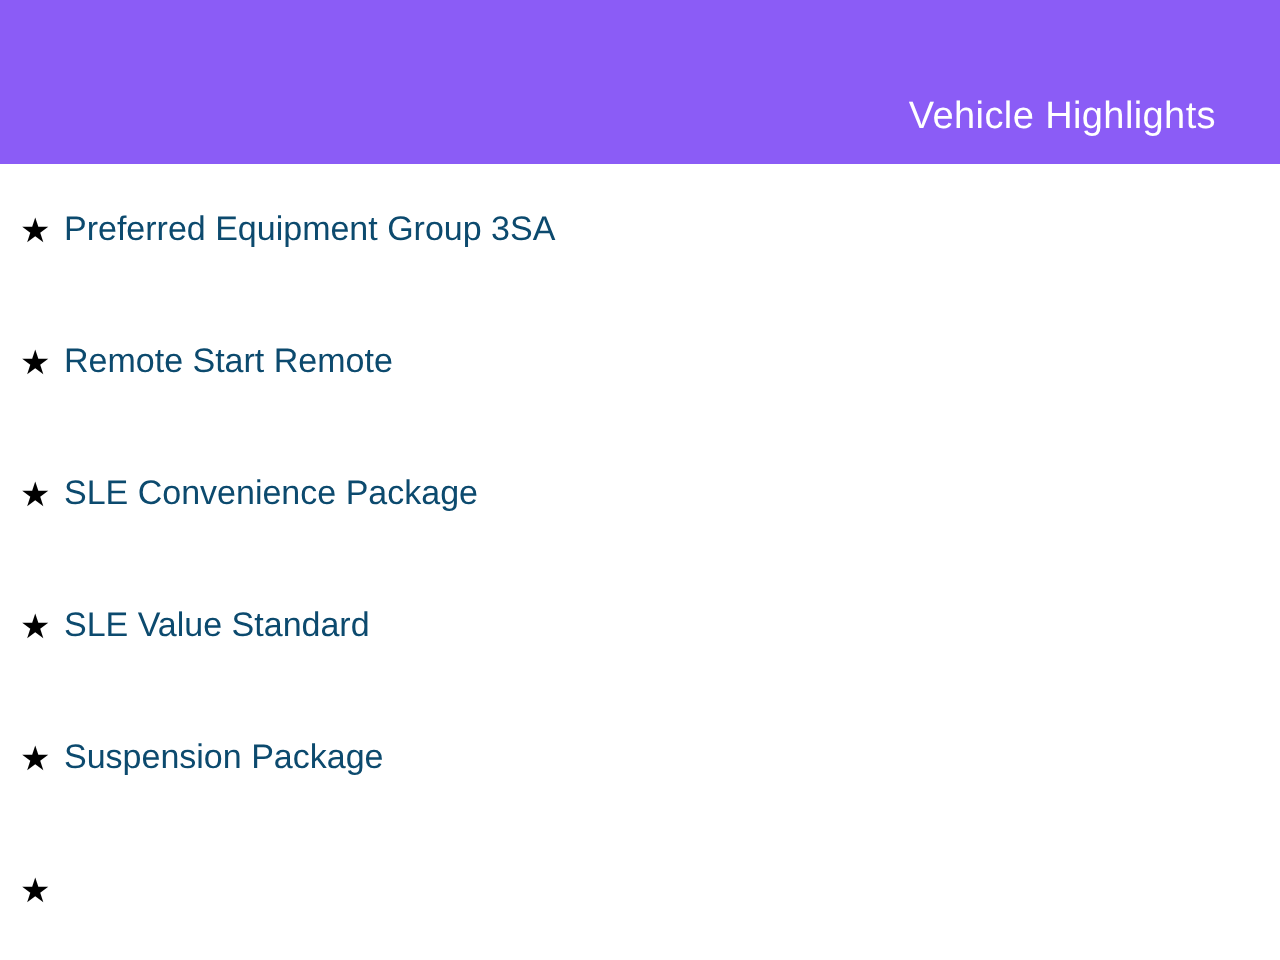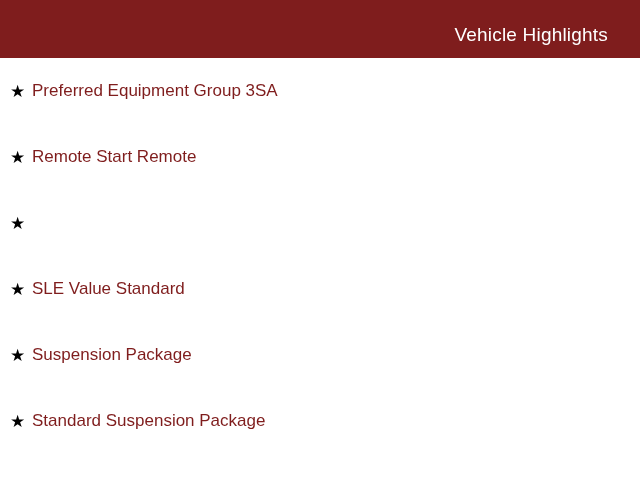--- a/index.html
+++ b/index.html
@@ -15,22 +15,22 @@
   }
   .page {
     position: relative;
     width: 640px;
     height: 480px;
     background: #ffffff;
   }
   .header-bar {
     position: relative;
     width: 100%;
-    height: 58px;
-    background: #7f1d1d;
+    height: 82px;
+    background: #8b5cf6;
     box-sizing: border-box;
   }
   .header-title {
     position: absolute;
     right: 32px;
     bottom: 12px;
     color: #ffffff;
     font-size: 19px;
     font-weight: 400;
     letter-spacing: 0.2px;
@@ -50,21 +50,21 @@
   }
   .bullet-icon {
     width: 22px;
     flex: 0 0 22px;
     color: #000000;
     font-size: 17px;
     line-height: 1;
     text-align: left;
   }
   .highlight-label {
-    color: #7f1d1d;
+    color: #0c4a6e;
     font-size: 17px;
     font-weight: 400;
     white-space: nowrap;
   }
 </style>
 </head>
 <body>
 
 <div class="page">
 
@@ -76,28 +76,28 @@
     <li class="highlight-item">
       <span class="bullet-icon">★</span>
       <span class="highlight-label">Preferred Equipment Group 3SA</span>
     </li>
     <li class="highlight-item">
       <span class="bullet-icon">★</span>
       <span class="highlight-label">Remote Start Remote</span>
     </li>
     <li class="highlight-item">
       <span class="bullet-icon">★</span>
+      <span class="highlight-label">SLE Convenience Package</span>
     </li>
     <li class="highlight-item">
       <span class="bullet-icon">★</span>
       <span class="highlight-label">SLE Value Standard</span>
     </li>
     <li class="highlight-item">
       <span class="bullet-icon">★</span>
       <span class="highlight-label">Suspension Package</span>
     </li>
     <li class="highlight-item">
       <span class="bullet-icon">★</span>
-      <span class="highlight-label">Standard Suspension Package</span>
     </li>
   </ul>
 
 </div>
 
 </body></html>

